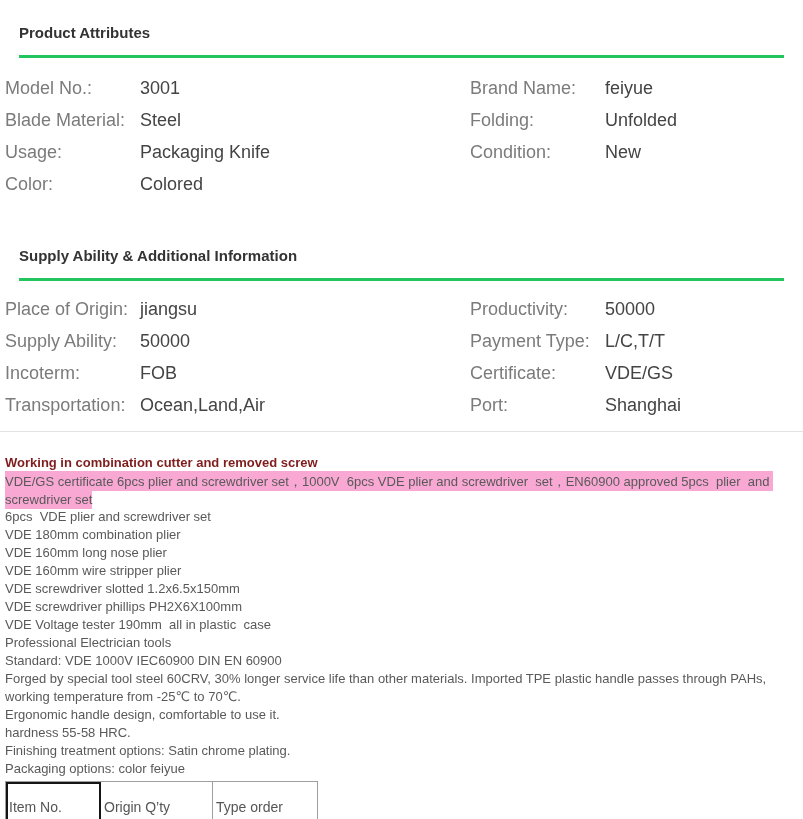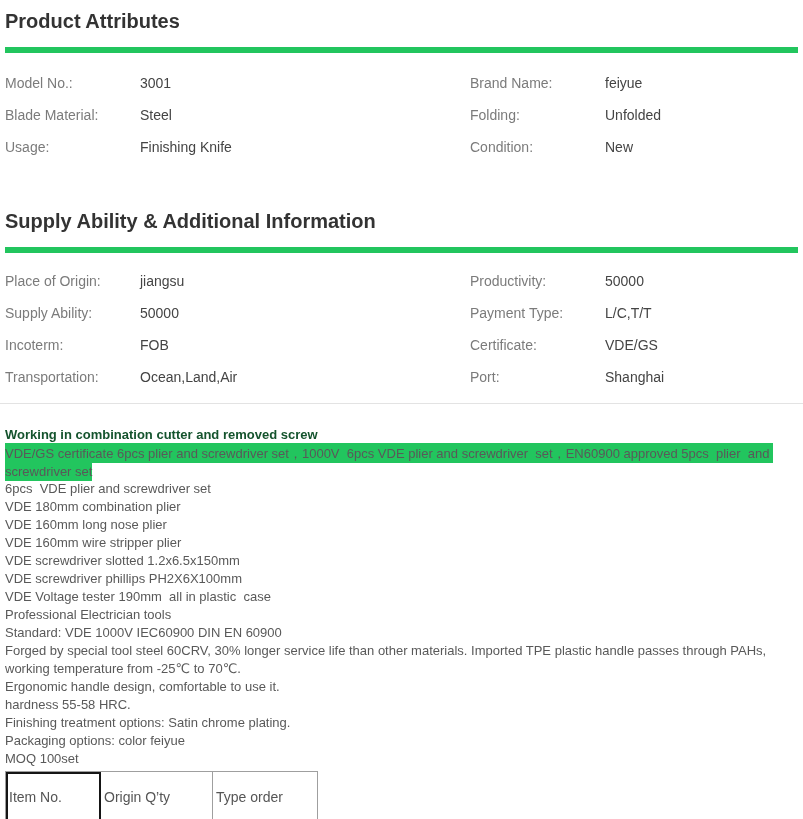--- a/index.html
+++ b/index.html
@@ -4,45 +4,45 @@
 <style>
   html,body { margin:0; padding:0; background:#fff; }
   body {
     width:803px; height:819px; overflow:hidden;
     font-family:"Liberation Sans","DejaVu Sans",sans-serif;
     color:#4a4a4a;
   }
   .page { padding:8px 5px 0 5px; box-sizing:border-box; }
 
   h2.sec {
-    font-size:20px; font-weight:700; color:#333;
-    margin:0; padding:2px 0 14px 0;
-    border-bottom:6px solid #22c55e;
+    font-size:15px; font-weight:700; color:#333;
+    margin:14px; padding:2px 0 14px 0;
+    border-bottom:3px solid #22c55e;
   }
   .attr-grid { display:flex; margin-top:20px; }
   .attr-col { width:425px; }
   .attr-col.right { flex:1;margin-left:40px; }
-  .attr-row { height:32px; line-height:20px; font-size:14px; }
+  .attr-row { height:32px; line-height:20px; font-size:18px; }
   .attr-label { display:inline-block; width:135px; color:#7b7b7b; }
   .attr-value { color:#444; }
 
   .section-supply { margin-top:39px; }
   .section-supply .attr-grid { margin-top:18px; }
 
   .divider {
     border:0; border-top:1px solid #e3e3e3;
     margin:4px 0 0 -5px; width:803px;
   }
 
   .desc { margin-top:22px; }
   .desc p {
     margin:0; font-size:13px; line-height:18px;
     color:#595959; white-space:pre-wrap;
   }
-  .desc p.bold { font-weight:700; color:#14532d; }
+  .desc p.bold { font-weight:700; color:#7f1d1d; }
   .hl { padding:2.5px 0; }
 
   table.order {
     margin-top:3px; border-collapse:collapse;
     font-size:14px; color:#555; table-layout:fixed;
   }
   table.order th, table.order td {
     border:1px solid #9f9f9f; font-weight:400; text-align:left;
     padding:16px 3px; height:18px; line-height:18px; overflow:hidden;
   }
@@ -60,21 +60,24 @@
     <h2 class="sec">Product Attributes</h2>
     <div class="attr-grid">
       <div class="attr-col">
         <div class="attr-row">
           <span class="attr-label">Model No.:</span><span class="attr-value">3001</span>
         </div>
         <div class="attr-row">
           <span class="attr-label">Blade Material:</span><span class="attr-value">Steel</span>
         </div>
         <div class="attr-row">
-          <span class="attr-label">Usage:</span><span class="attr-value">Finishing Knife</span>
+          <span class="attr-label">Usage:</span><span class="attr-value">Packaging Knife</span>
+        </div>
+        <div class="attr-row">
+          <span class="attr-label">Color:</span><span class="attr-value">Colored</span>
         </div>
       </div>
       <div class="attr-col right">
         <div class="attr-row">
           <span class="attr-label">Brand Name:</span><span class="attr-value">feiyue</span>
         </div>
         <div class="attr-row">
           <span class="attr-label">Folding:</span><span class="attr-value">Unfolded</span>
         </div>
         <div class="attr-row">
@@ -115,36 +118,35 @@
           <span class="attr-label">Port:</span><span class="attr-value">Shanghai</span>
         </div>
       </div>
     </div>
   </section>
 
   <hr class="divider">
 
   <section class="desc">
     <p class="bold">Working in combination cutter and removed screw</p>
-    <p><span class="hl" style="background: #22c55e;">VDE/GS certificate 6pcs plier and screwdriver set，1000V  6pcs VDE plier and screwdriver  set，EN60900 approved 5pcs  plier  and screwdriver set</span></p>
+    <p><span class="hl" style="background: #f9a8d4;">VDE/GS certificate 6pcs plier and screwdriver set，1000V  6pcs VDE plier and screwdriver  set，EN60900 approved 5pcs  plier  and screwdriver set</span></p>
     <p>6pcs  VDE plier and screwdriver set</p>
     <p>VDE 180mm combination plier</p>
     <p>VDE 160mm long nose plier</p>
     <p>VDE 160mm wire stripper plier</p>
     <p>VDE screwdriver slotted 1.2x6.5x150mm</p>
     <p>VDE screwdriver phillips PH2X6X100mm</p>
     <p>VDE Voltage tester 190mm  all in plastic  case</p>
     <p>Professional Electrician tools</p>
     <p>Standard: VDE 1000V IEC60900 DIN EN 60900</p>
     <p>Forged by special tool steel 60CRV, 30% longer service life than other materials. Imported TPE plastic handle passes through PAHs, working temperature from -25℃ to 70℃.</p>
     <p>Ergonomic handle design, comfortable to use it.</p>
     <p>hardness 55-58 HRC.</p>
     <p>Finishing treatment options: Satin chrome plating.</p>
     <p>Packaging options: color feiyue</p>
-    <p>MOQ 100set</p>
 
     <table class="order">
       <colgroup>
           <col class="c1">
           <col class="c2">
           <col class="c3">
         </colgroup>
       <thead>
         <tr>
           <th class="sel">Item No.</th>

